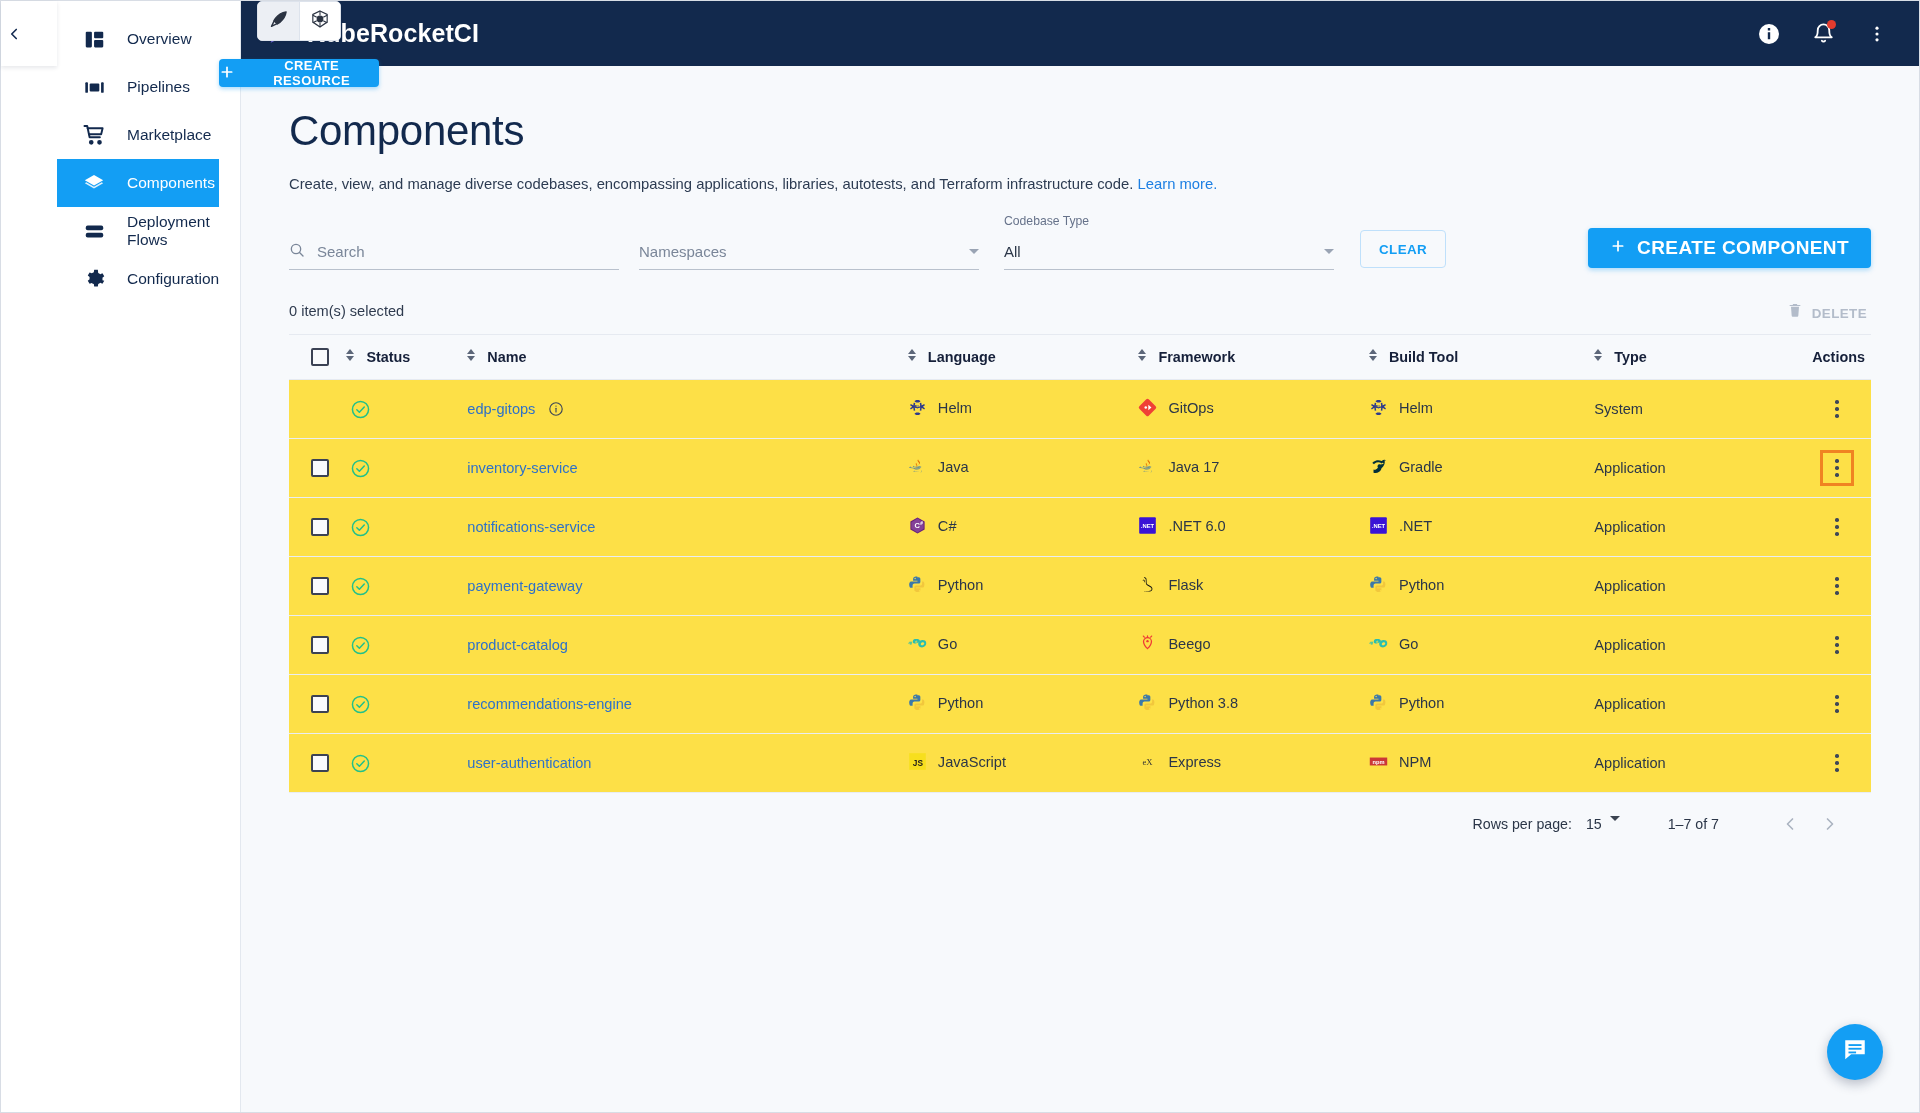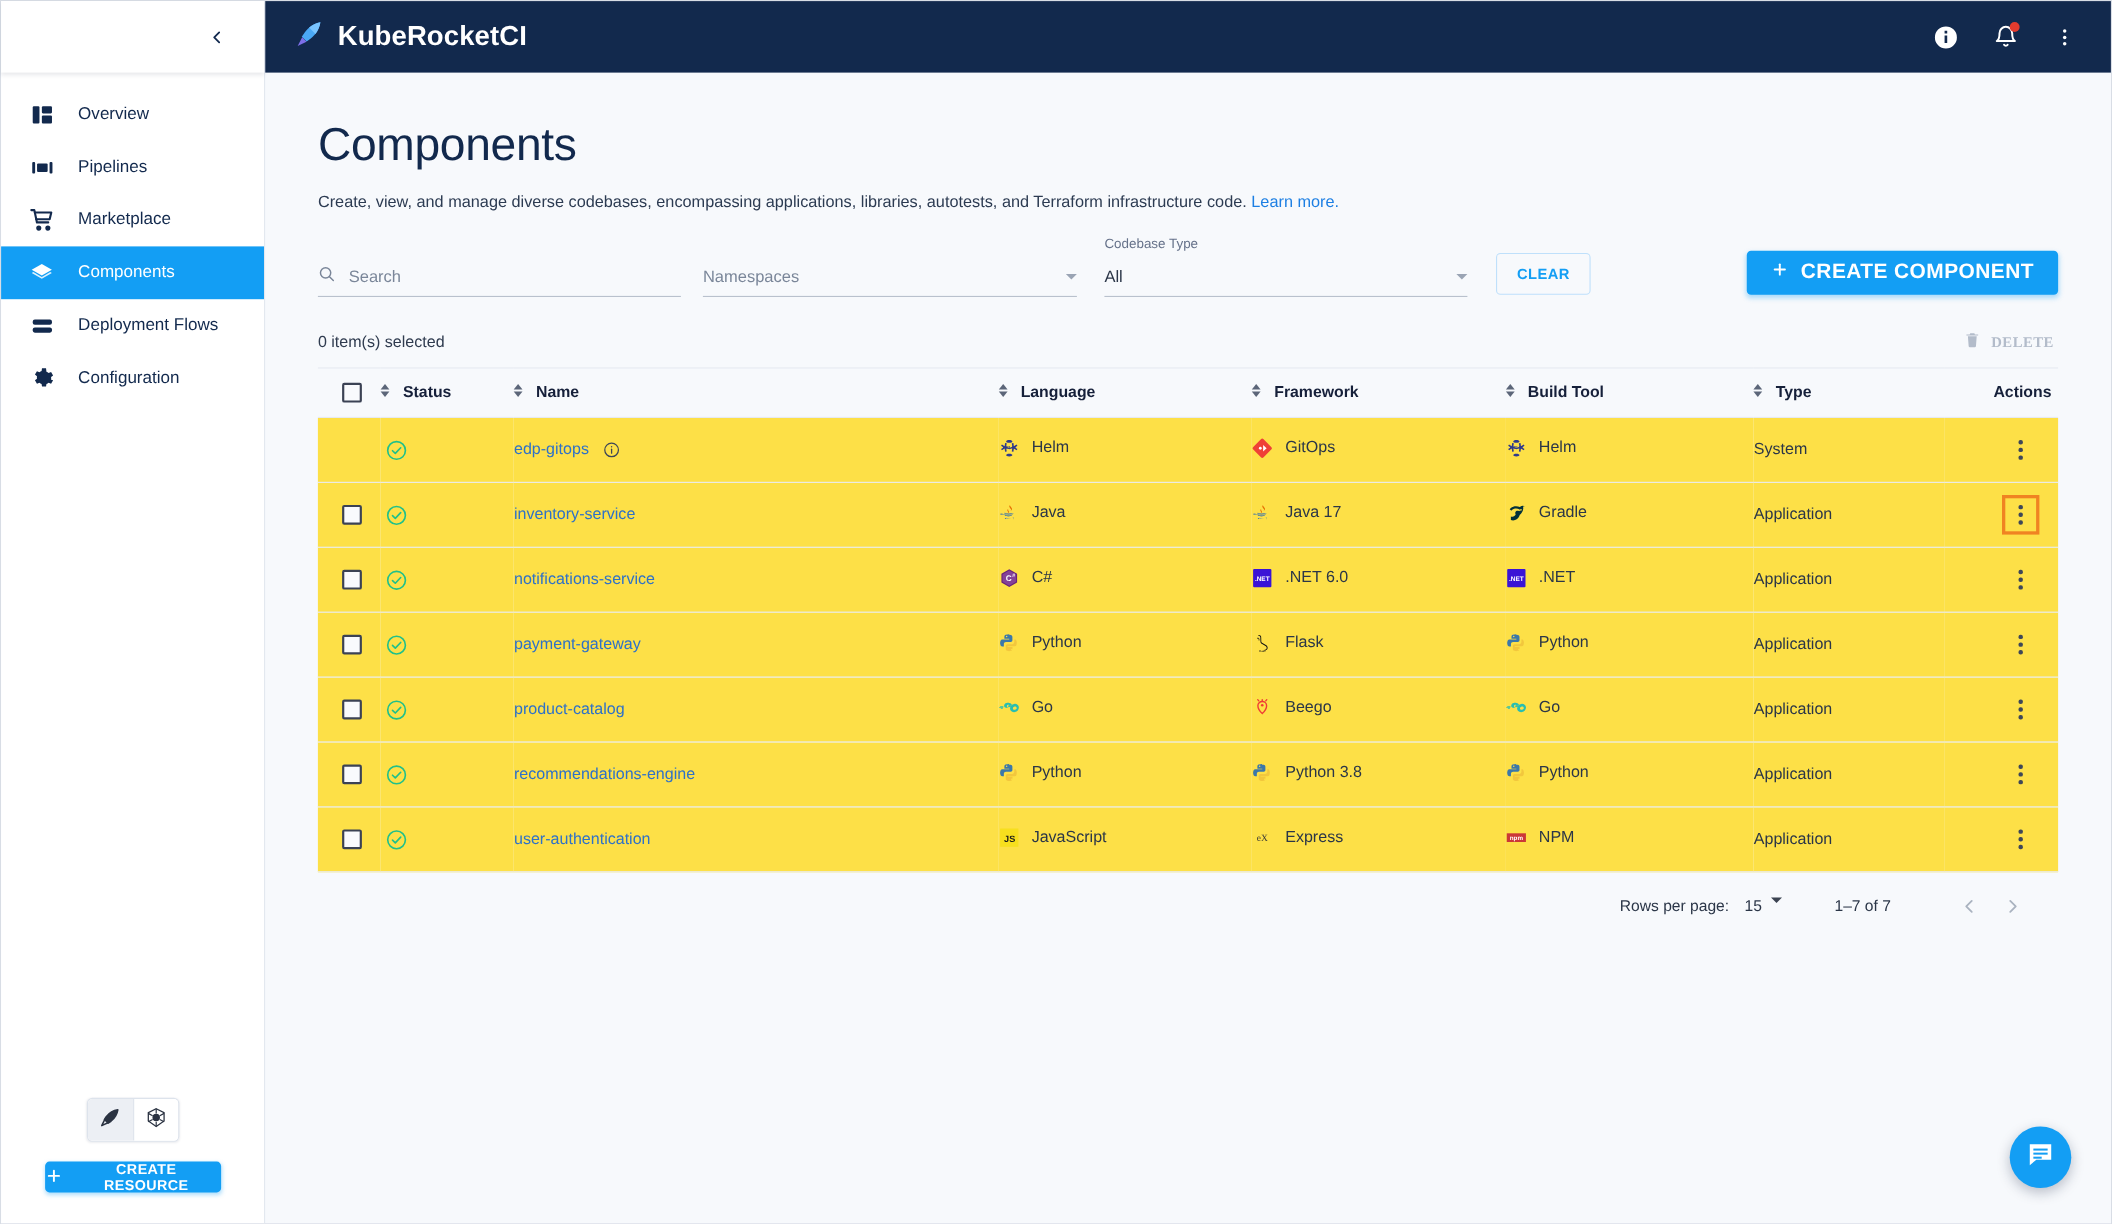--- a/index.html
+++ b/index.html
@@ -14,21 +14,21 @@
     width: 1920px; height: 1113px;
     display: flex;
     border: 1px solid #d8dde5;
     background: #f7f9fc;
   }
 
   
   .sidebar {
     width: 240px; height: 100%;
     background: #ffffff;
-    display: flex; flex-direction: column;
+    display: flex; flex-direction: row;
     flex: 0 0 240px;
     border-right: 1px solid #e3e8ef;
     position: relative;
     z-index: 30;
   }
   .sidebar-top {
     height: 65px;
     display: flex; align-items: center; justify-content: flex-end;
     padding-right: 30px;
     background: #fff;
@@ -169,23 +169,23 @@
 
   
   .selection-bar {
     margin-top: 26px;
     display: flex; align-items: center;
     height: 30px;
   }
   .sel-count { font-size: 14.6px; color: #2f3b4f; }
   .del-btn {
     margin-left: auto;
-    display: flex; align-items: center; gap: 9px;
+    display: flex; align-items: flex-end; gap: 9px;
     color: #b3bcca; font-size: 13.4px; font-weight: 700; letter-spacing: .4px;
-    background: none; border: none; cursor: default; font-family: Liberation Serif, serif;
+    background: none; border: none; cursor: default; font-family: Liberation Sans, sans-serif;
     padding-right: 4px;
   }
 
   
   table.comp-table { width: 100%; border-collapse: collapse; margin-top: 8px; }
   table.comp-table thead th {
     text-align: left;
     font-size: 14.4px; font-weight: 700; color: #16203a;
     padding: 13px 0 13px 0;
     border-top: 1px solid #e6eaf1;

